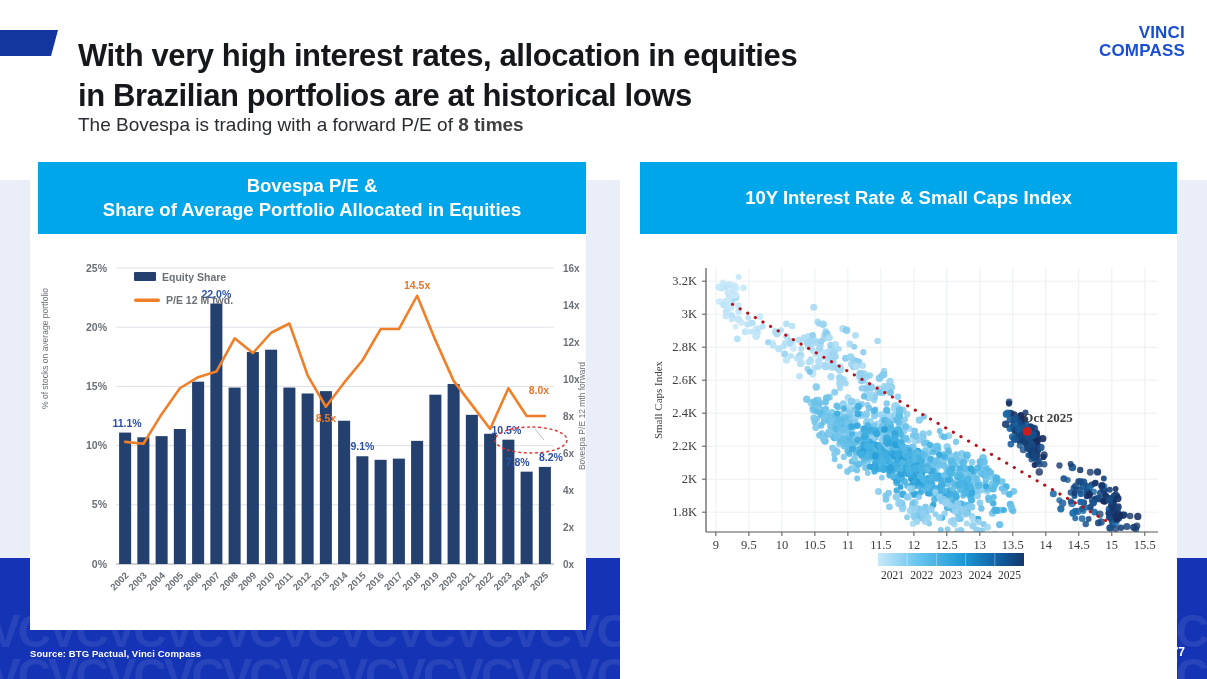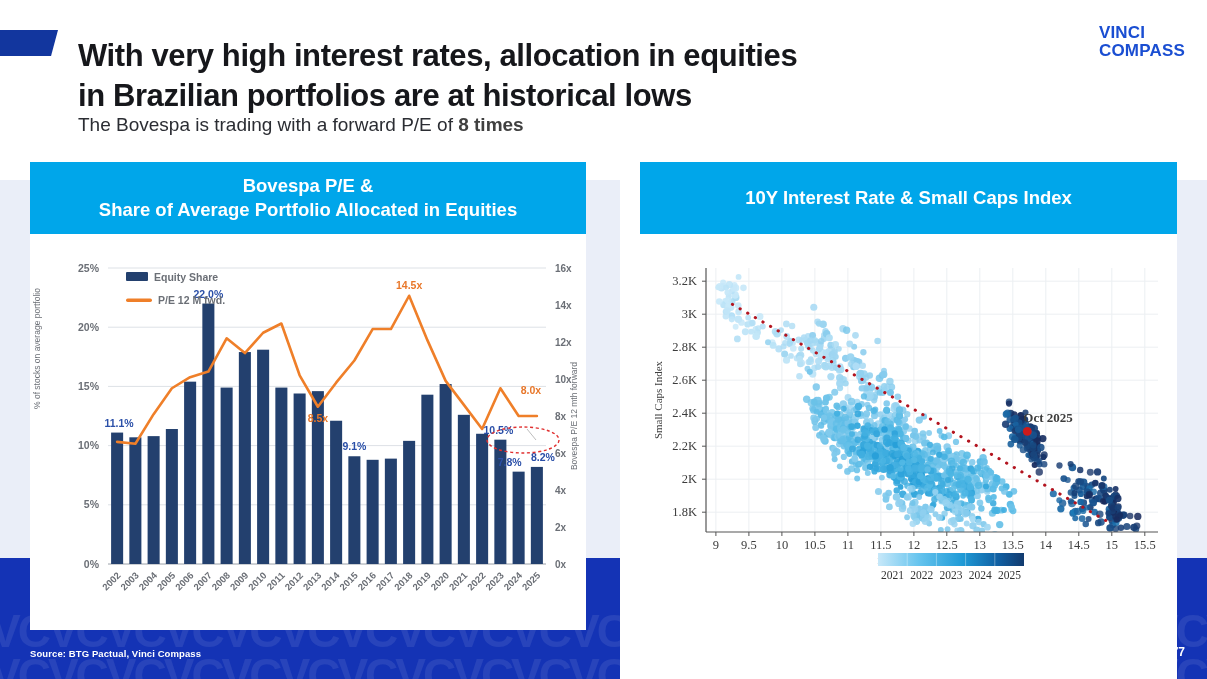--- a/index.html
+++ b/index.html
@@ -23,21 +23,21 @@
     line-height: 1.28; letter-spacing: -0.4px; margin-top: 16px;
   }
   .subtitle {
     position: absolute; left: 78px; top: 114px;
     font-size: 19px; color: #2b2d33; font-weight: 400;
   }
   .subtitle b { font-weight: 700; color: #404040; }
   .logo {
     position: absolute; right: 22px; top: 24px;
     font-size: 17px; font-weight: 700; color: #1a4ed2;
-    line-height: 1.08; text-align: left; letter-spacing: 0.2px;
+    line-height: 1.08; text-align: right; letter-spacing: 0.2px;
   }
 
   
   .band-lav {
     position: absolute; left: 0; top: 180px; width: 1207px; height: 392px;
     background: #eaeef8;
   }
   .band-blue {
     position: absolute; left: 0; top: 558px; width: 1207px; height: 121px;
     background: #1433b5;
@@ -48,21 +48,21 @@
     font-size: 46px; font-weight: 800; letter-spacing: -3px;
     color: rgba(255,255,255,0.085); white-space: nowrap;
     line-height: 0.95;
   }
   .band-blue .wm.r2 { top: 96px; }
 
   
   .card {
     position: absolute; background: #ffffff;
   }
-  #card-left  { left: 30px;  top: 162px; width: 556px; height: 468px; }
+  #card-left  { left: 30px;  top: 162px; width: 556px; height: 468px; padding-left: 8px; }
   #card-right { left: 620px; top: 162px; width: 557px; height: 580px; padding-left: 20px; }
   .card-head {
     background: #00a6ea; color: #fff; font-weight: 700; text-align: center;
     display: flex; align-items: center; justify-content: center;
     line-height: 1.32;
   }
   #card-left .card-head  { height: 72px; font-size: 18.5px; padding: 0 20px; }
   #card-right .card-head { height: 72px; font-size: 18.5px; padding: 0 20px; }
   .card-body { position: relative; width: 100%; height: calc(100% - 72px); }
 

